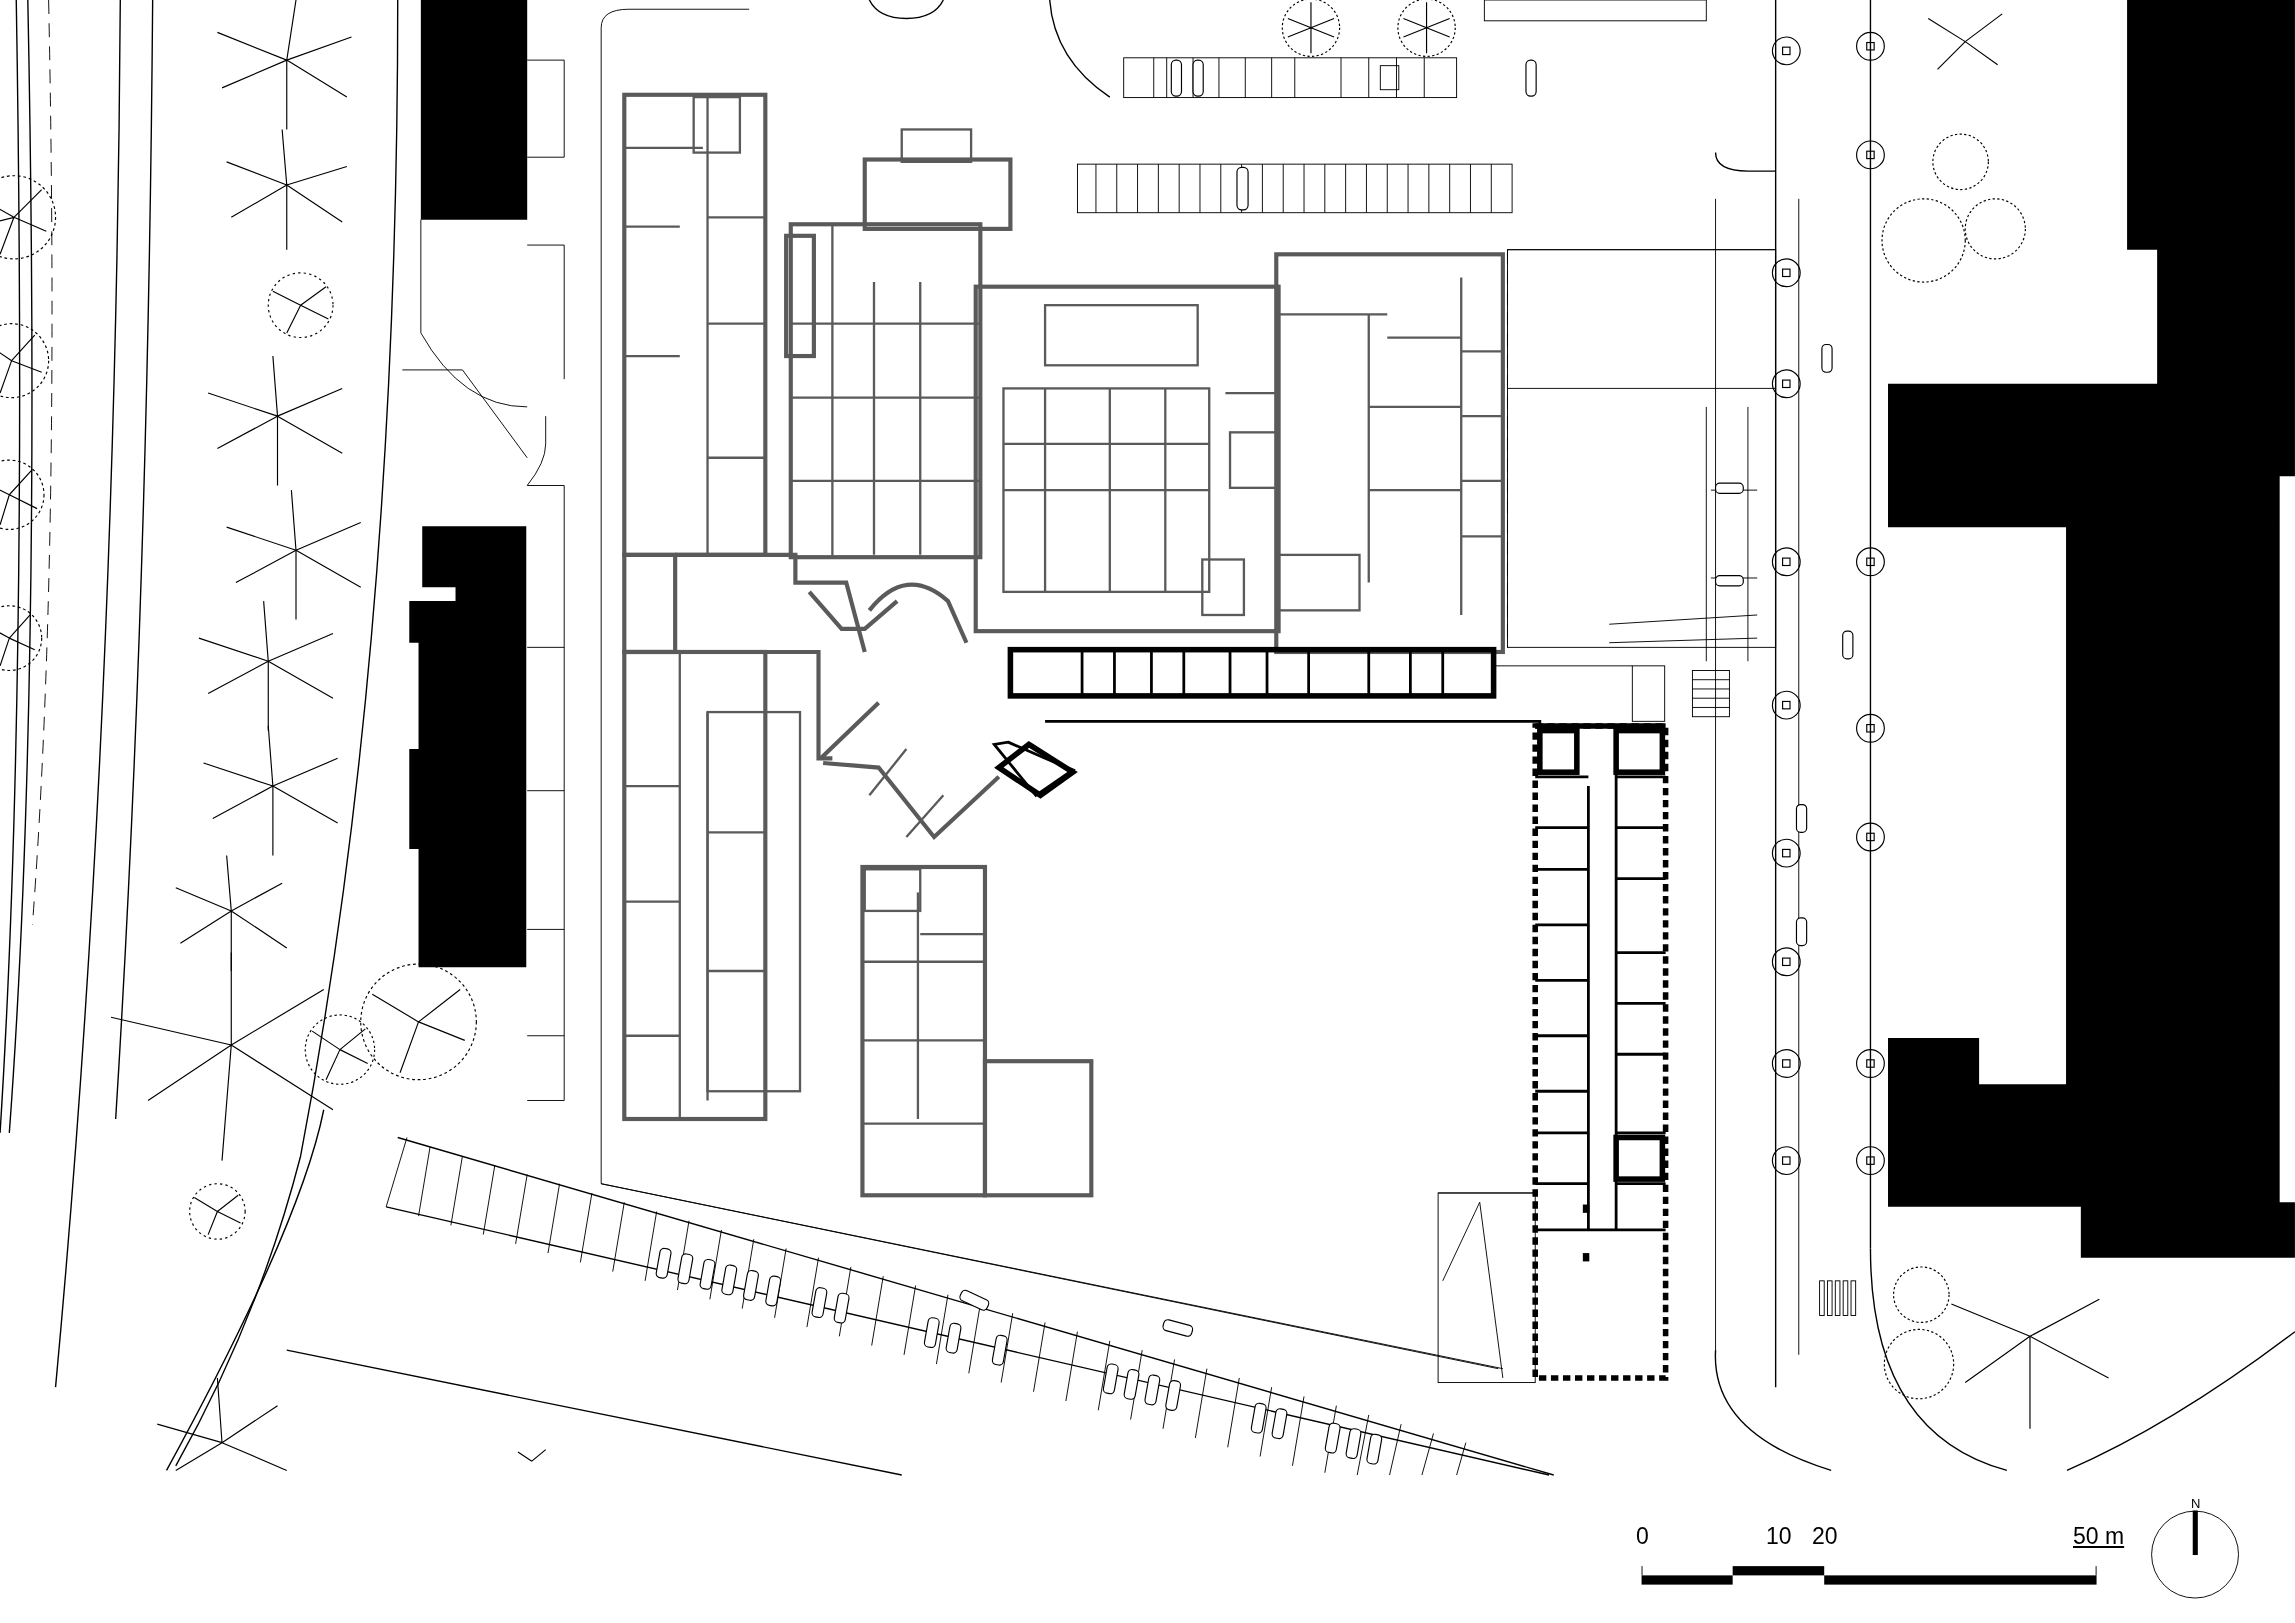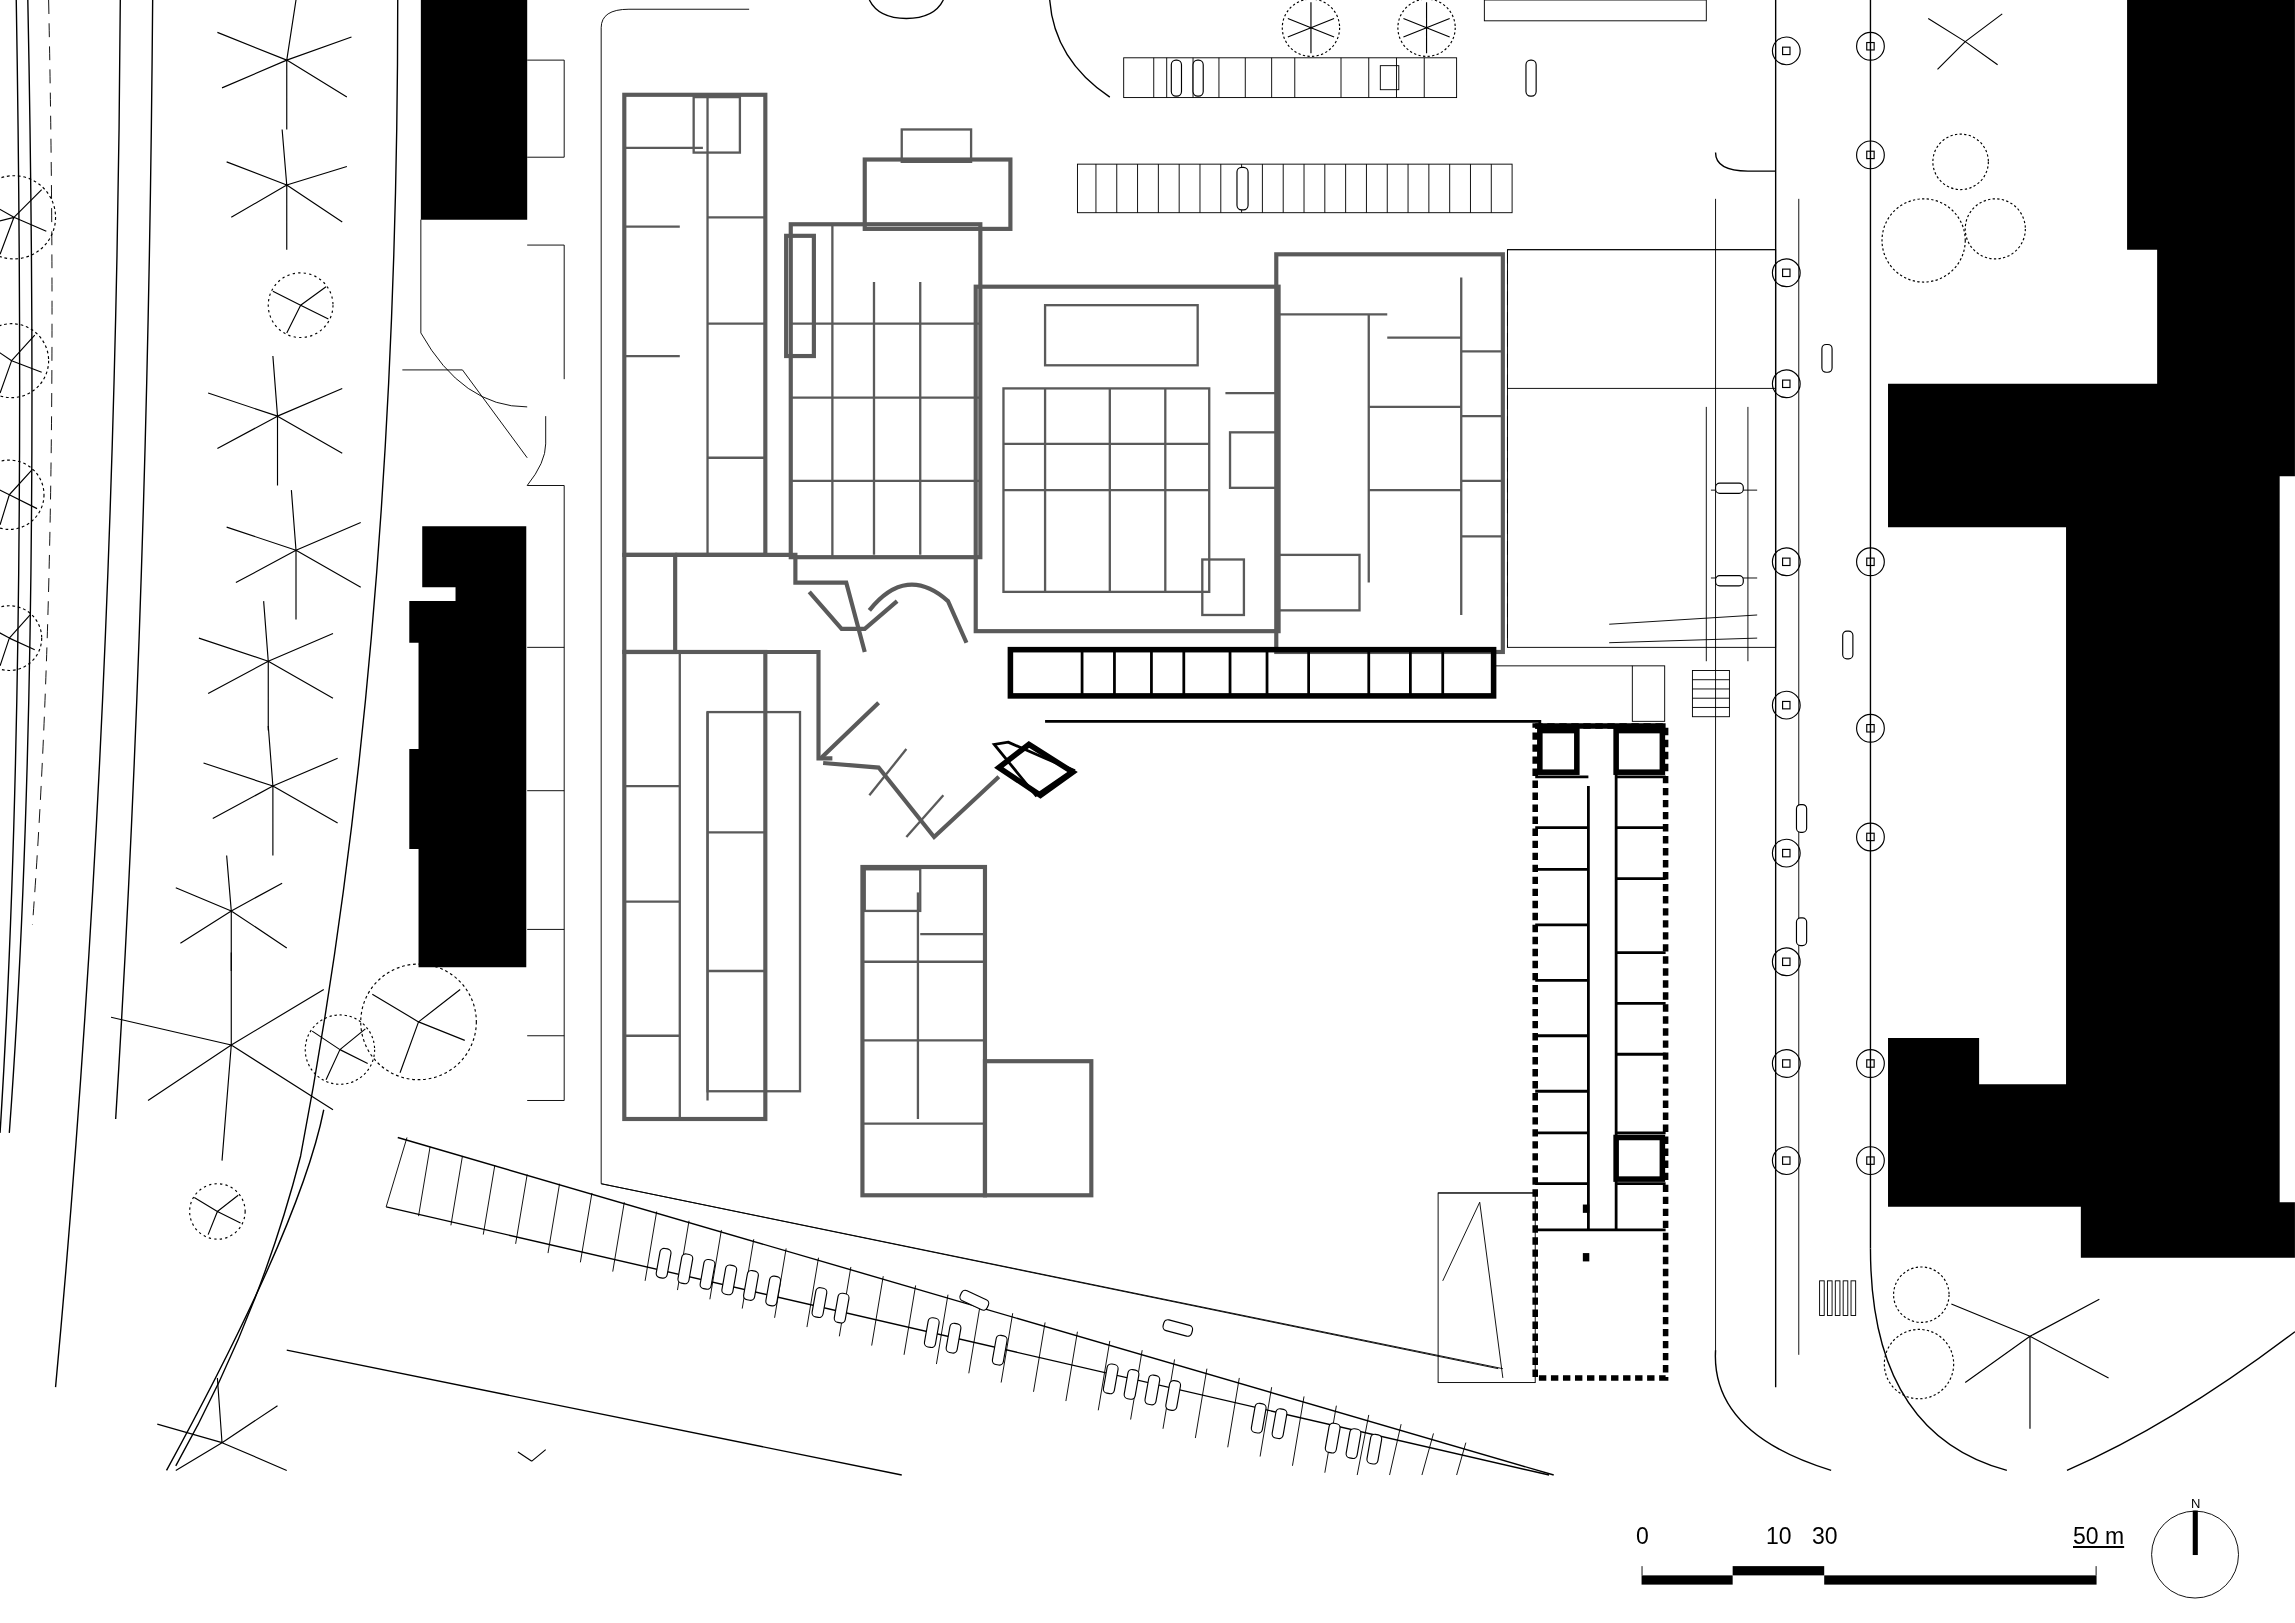--- a/index.html
+++ b/index.html
@@ -510,19 +510,19 @@
 
   <g>
     <circle cx="4747" cy="3362" r="94" fill="none" stroke="#000" stroke-width="2"></circle>
     <rect x="4742" y="3267" width="11" height="96" fill="#000"></rect>
   </g>
 </svg>
 
 <div>
   <span class="scale-label" style="left:1636px; top:1525px;">0</span>
   <span class="scale-label" style="left:1722px; top:1525px;margin-left:44px;">10</span>
-  <span class="scale-label" style="left:1812px; top:1525px;">30</span>
+  <span class="scale-label" style="left:1812px; top:1525px;">20</span>
   <span class="scale-label" style="left:2073px; top:1525px;text-decoration:underline;">50 m</span>
 </div>
 <div>
   <span class="north-label" style="left:2191px; top:1497px;">N</span>
 </div>
 
 
 </body></html>

